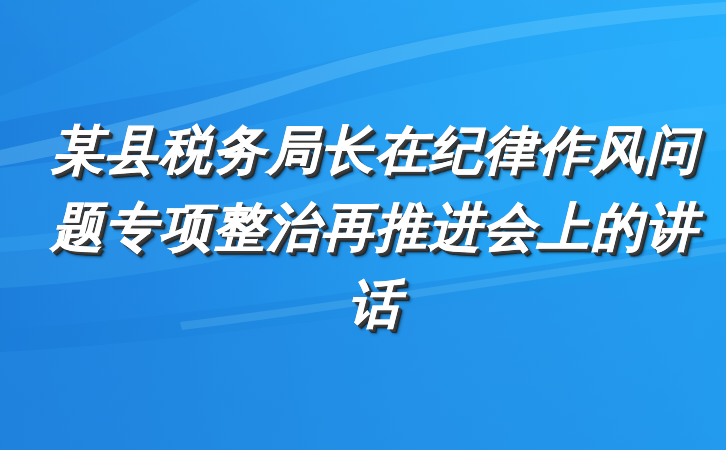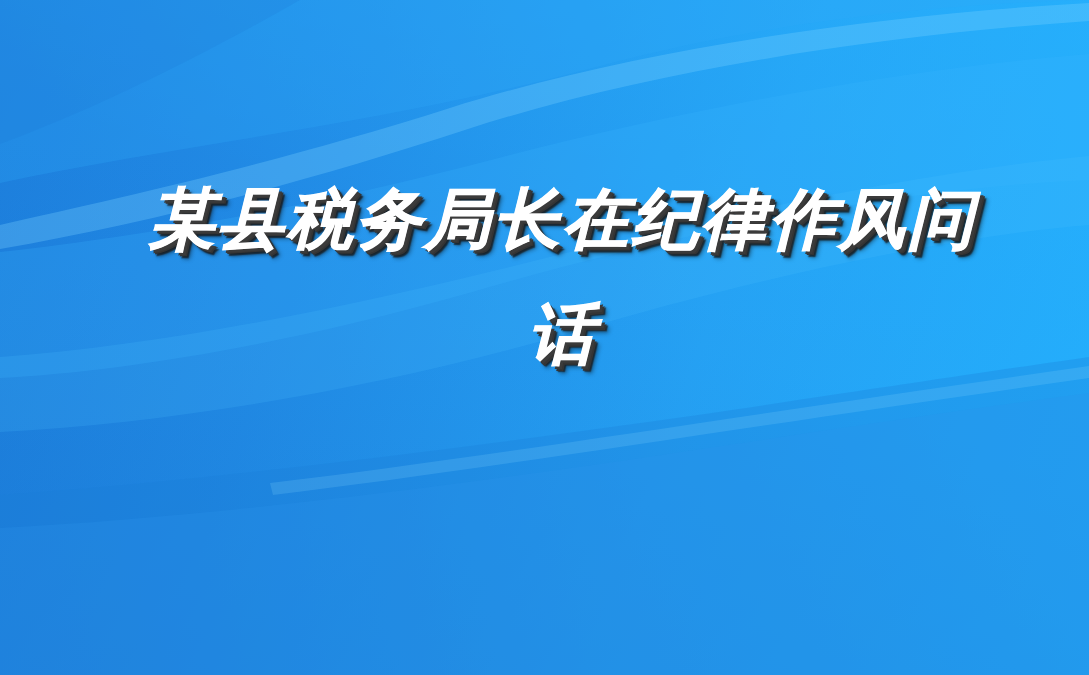--- a/index.html
+++ b/index.html
@@ -45,24 +45,24 @@
     position: absolute;
     left: 0;
     right: 0;
     top: 112px;
     text-align: center;
     z-index: 5;
   }
   .title-line {
     display: block;
     color: #ffffff;
-    font-family: Liberation Mono, monospace;
+    font-family: Liberation Sans, sans-serif;
     font-weight: bold;
     font-style: italic;
-    font-size: 44px;
+    font-size: 52px;
     line-height: 77px;
     letter-spacing: 2px;
     white-space: nowrap;
     text-shadow:
        2px 2px 0 #3b3b3b,
        3px 3px 0 #343434,
        4px 4px 1px rgba(25,25,25,0.85),
        5px 5px 3px rgba(0,0,0,0.35);
     padding-left: 24px;
     -webkit-text-stroke: 0.6px #ffffff;
@@ -90,16 +90,17 @@
 
     <path d="M0,352 C150,344 320,322 490,296 C610,278 680,268 726,262 L726,450 L0,450 Z" fill="#2b92ec" opacity="0.25"></path>
 
     <path d="M180,322 C330,304 500,276 726,244 L726,252 C500,284 330,312 182,330 Z" fill="#8fdcff" opacity="0.18"></path>
 
     <path d="M0,0 L200,0 C130,40 60,74 0,96 Z" fill="#1a77d4" opacity="0.18"></path>
   </svg>
 
   <div class="title-wrap">
     <span class="title-line">某县税务局长在纪律作风问</span>
+    <span class="title-line">题专项整治再推进会上的讲</span>
     <span class="title-line">话</span>
   </div>
 
 </div>
 
 </body></html>

